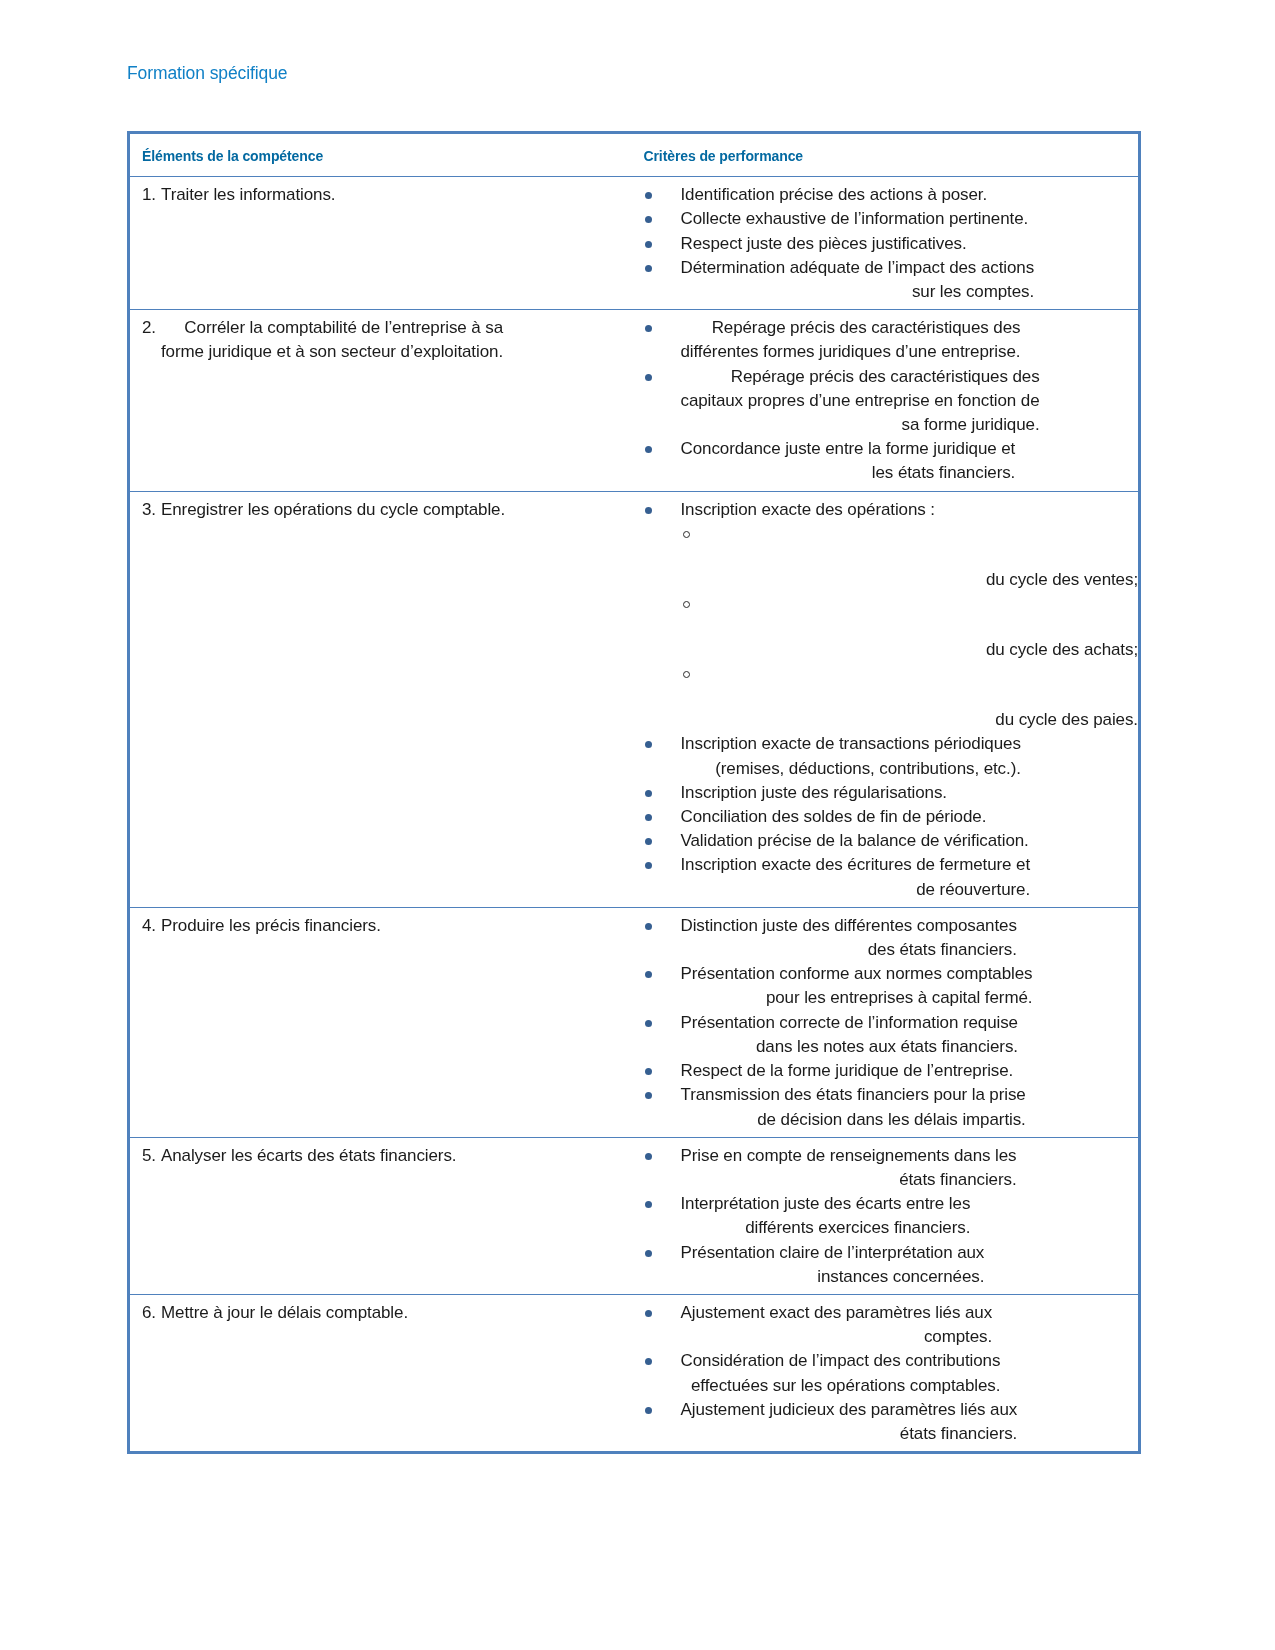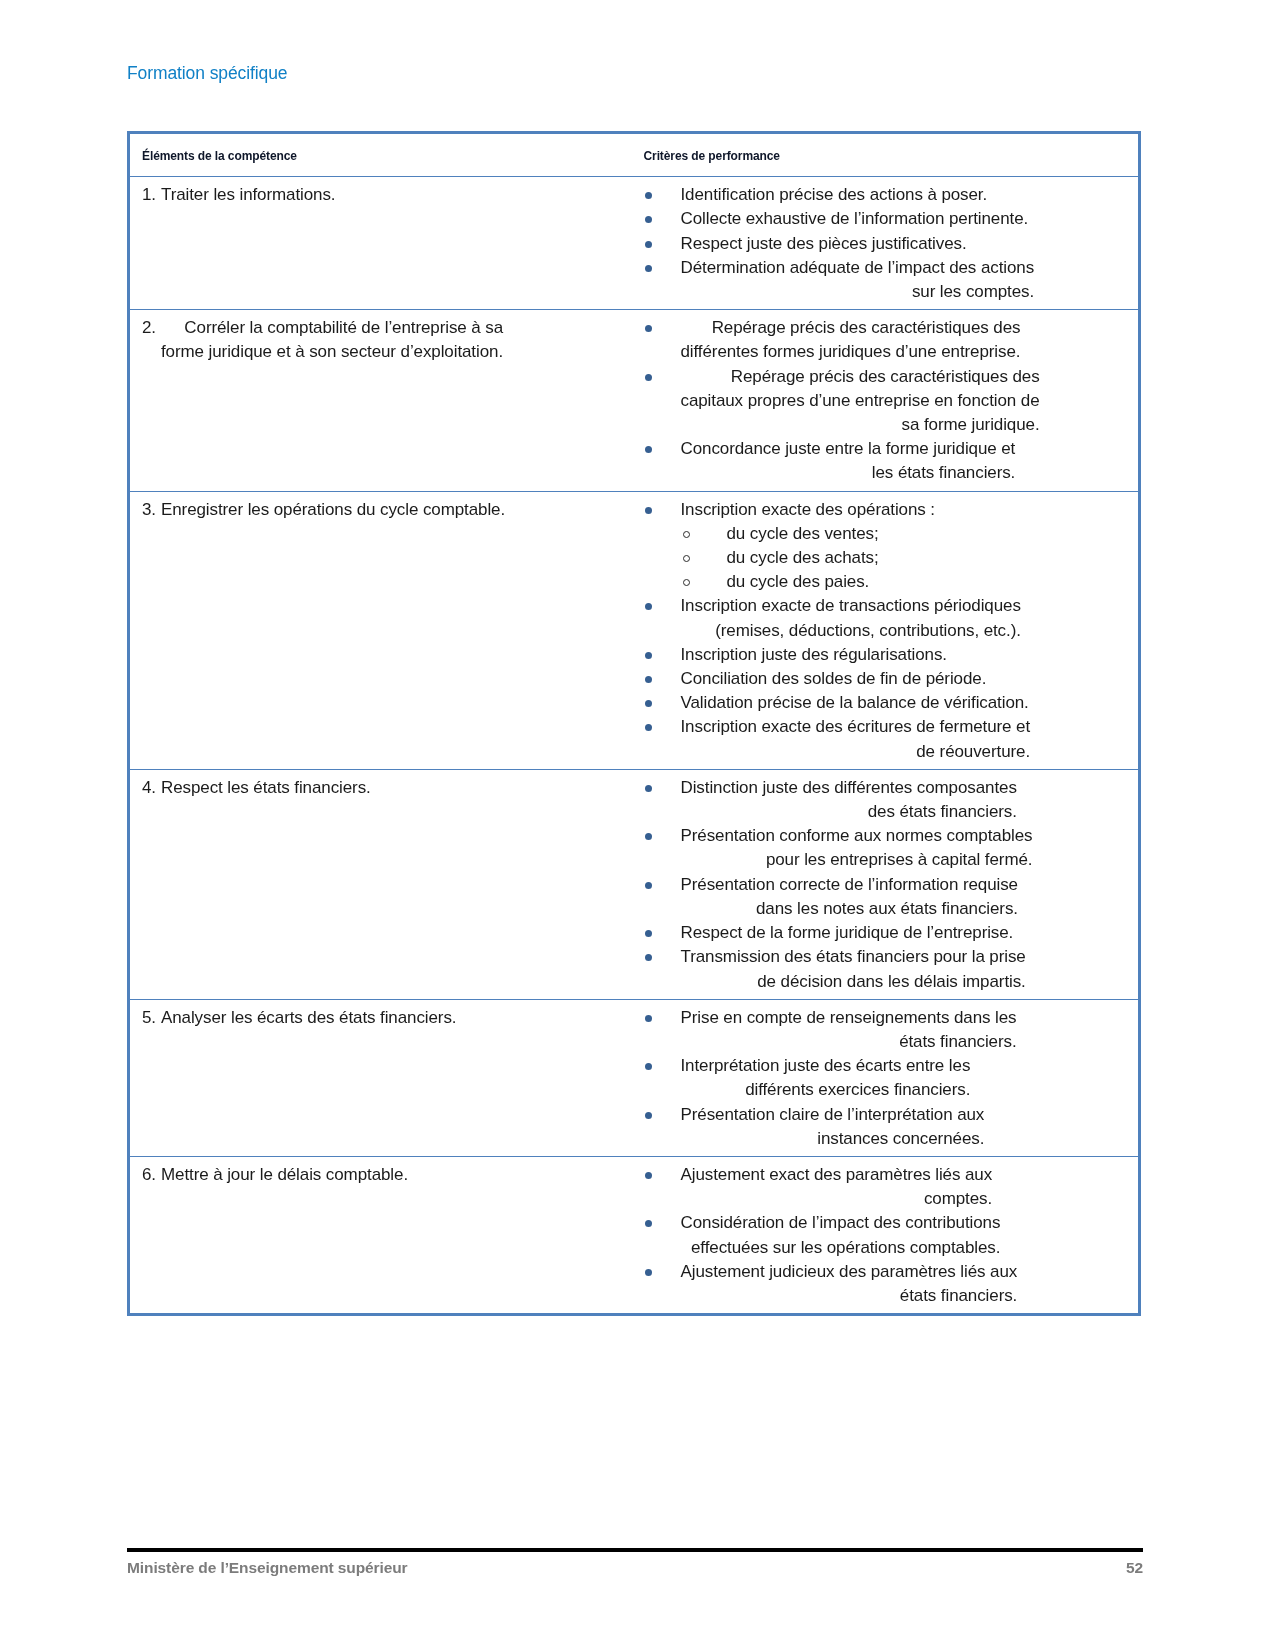--- a/index.html
+++ b/index.html
@@ -27,23 +27,23 @@
     width: 1014px;
     border-collapse: collapse;
     table-layout: fixed;
     border: 3px solid var(--accent-color, #4f81bd);
     font-size: 17px;
     line-height: 24.2px;
   }
   .comp-table col.c1 { width: 510px; }
   .comp-table th {
     text-align: left;
-    font-size: 12px;
+    font-size: 14px;
     font-weight: bold;
-    color: #0f172a;
+    color: #0369a1;
     padding: 10px 0 8px 0;
     border-bottom: 1px solid var(--accent-color, #4f81bd);
     vertical-align: top;
   }
   .comp-table th.h-left { padding-left: 12px; }
   .comp-table th.h-right { padding-left: 5px; margin-top: 24px; }
   .comp-table tr.body-row { border-bottom: 1px solid var(--accent-color, #4f81bd); }
   .comp-table tr.body-row:last-child { border-bottom: none; }
   .comp-table td { vertical-align: top; padding: 6px 0 5px 0; }
   td.cell-left { padding-left: 12px; padding-right: 14px; }
@@ -54,21 +54,21 @@
   .bullet { display: flex; }
   .bullet .marker { flex: 0 0 37px; }
   .bullet .marker::before {
     content: "";
     display: block;
     width: 7px; height: 7px;
     margin: 9px 0 0 1px;
     border-radius: 50%;
     background: var(--bullet-color, #365f91);
   }
-  .sub { display: flex; padding-left: 37px; }
+  .sub { display: flex; padding-left: 37px; flex-direction: column; }
   .sub .smarker { flex: 0 0 46px; }
   .sub .smarker::before {
     content: "";
     display: block;
     width: 7px; height: 7px;
     margin: 9px 0 0 2px;
     border-radius: 50%;
     border: 1.4px solid #2c2c2c;
     background: transparent;
     box-sizing: border-box;
@@ -207,21 +207,21 @@
               <span class="marker"></span>
               <span class="btxt">Inscription exacte des écritures de fermeture et
 de réouverture.</span>
             </div>
           </td>
         </tr>
         <tr class="body-row">
           <td class="cell-left">
             <div class="item">
               <span class="num">4.</span>
-              <span class="txt">Respect les états financiers.</span>
+              <span class="txt">Produire les précis financiers.</span>
             </div>
           </td>
           <td class="cell-right">
             <div class="bullet">
               <span class="marker"></span>
               <span class="btxt">Distinction juste des différentes composantes
 des états financiers.</span>
             </div>
             <div class="bullet">
               <span class="marker"></span>
@@ -290,21 +290,14 @@
             <div class="bullet">
               <span class="marker"></span>
               <span class="btxt">Ajustement judicieux des paramètres liés aux
 états financiers.</span>
             </div>
           </td>
         </tr>
       </tbody>
   </table>
 
-  <div class="footer">
-    <div class="footer-rule"></div>
-    <div class="footer-row">
-      <span>Ministère de l’Enseignement supérieur</span>
-      <span>52</span>
-    </div>
-  </div>
 
 </div>
 
 </body></html>

